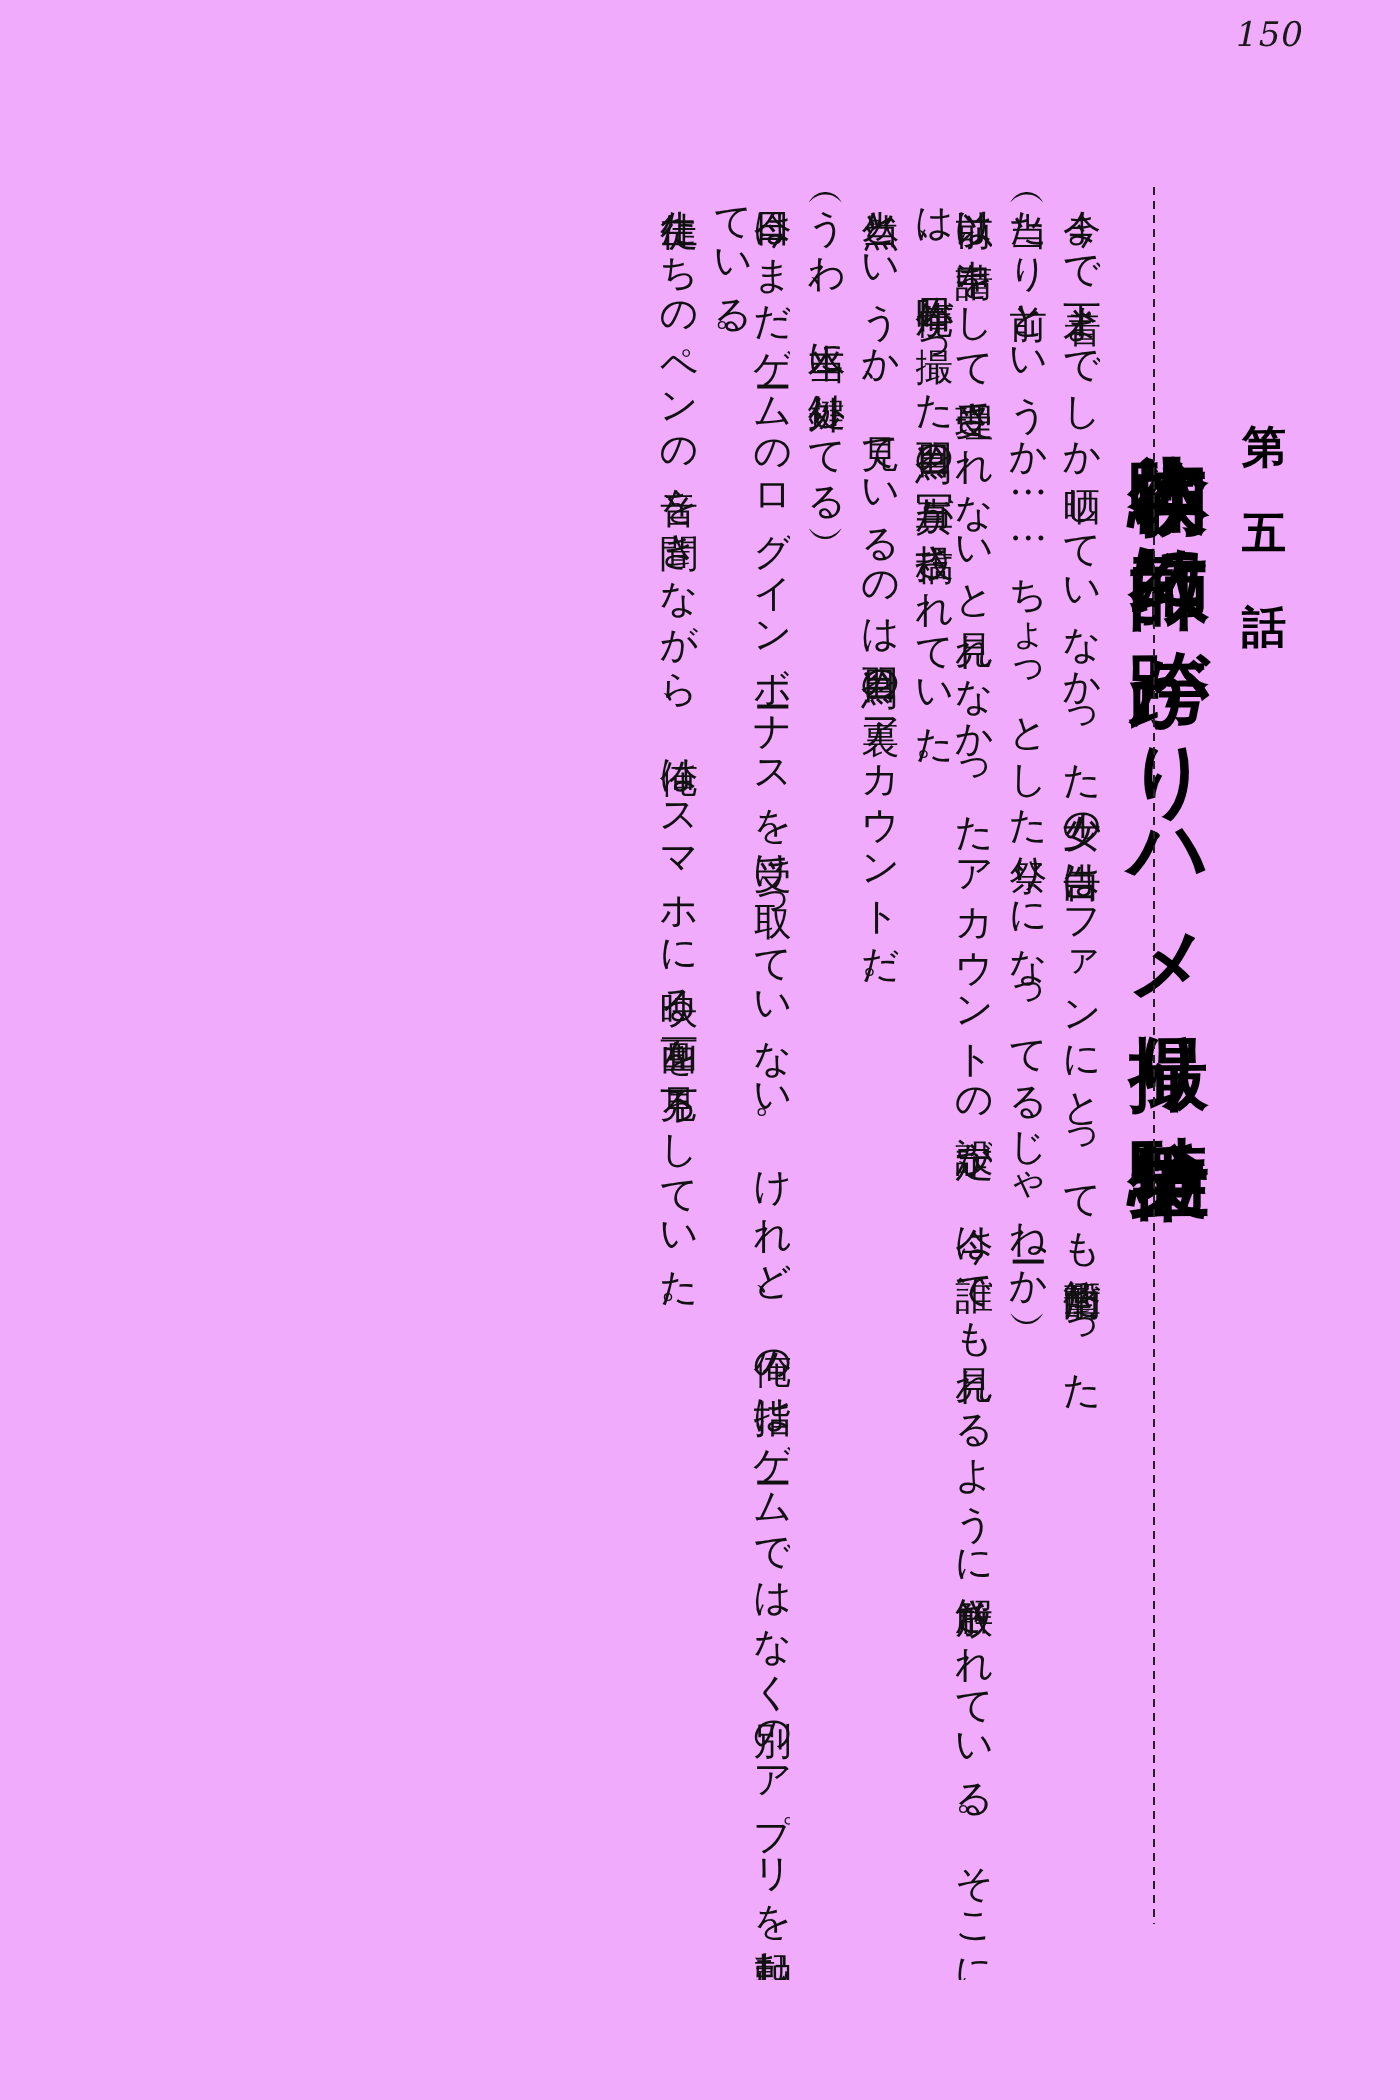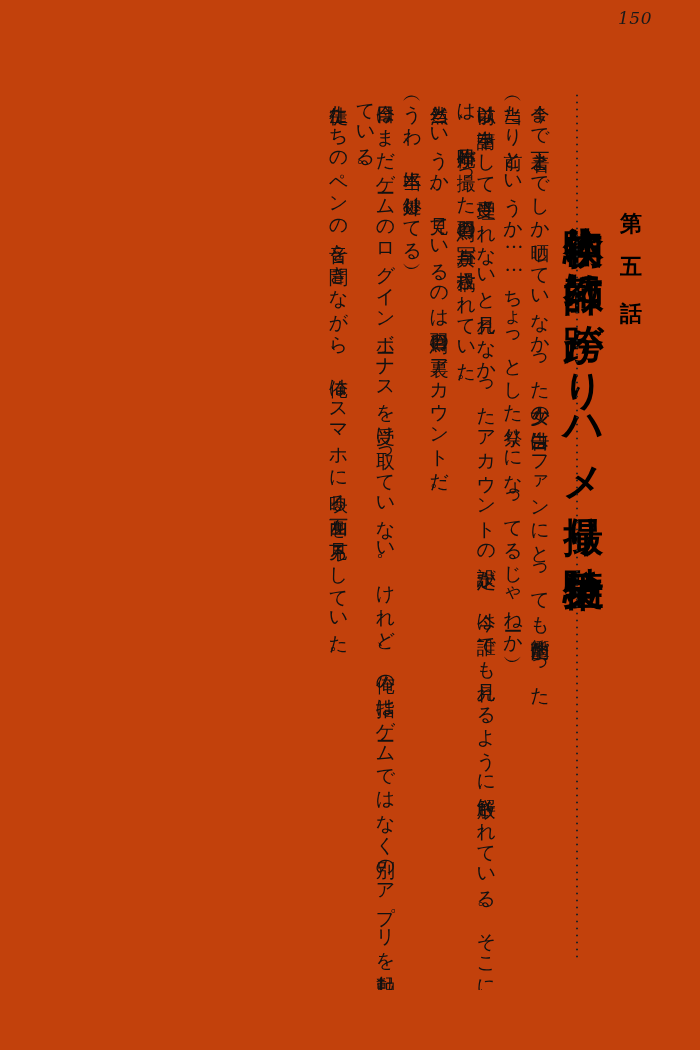--- a/index.html
+++ b/index.html
@@ -12,21 +12,21 @@
     height: 1050px;
     position: relative;
     overflow: hidden;
     font-family: "DejaVu Serif", serif;
     color: #111111;
   }
 
   .page {
     position: absolute;
     inset: 0;
-    background: #c2410c;
+    background: #f0abfc;
   }
 
   
   .page-number {
     position: absolute;
     top: 8px;
     right: 48px;
     font-family: "DejaVu Serif", serif;
     font-style: italic;
     font-size: 17px;

